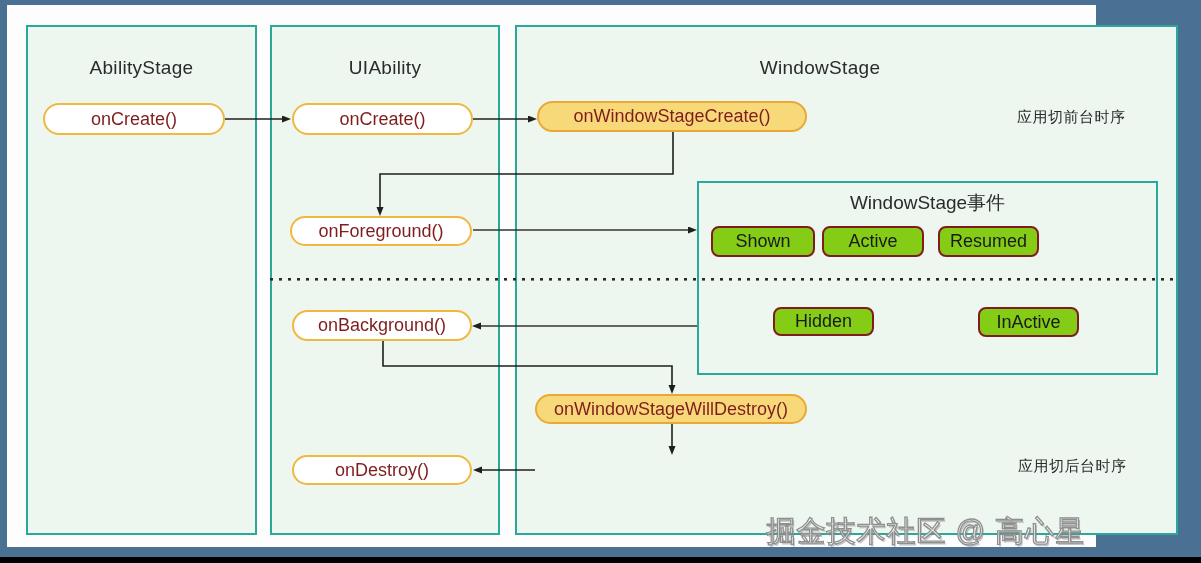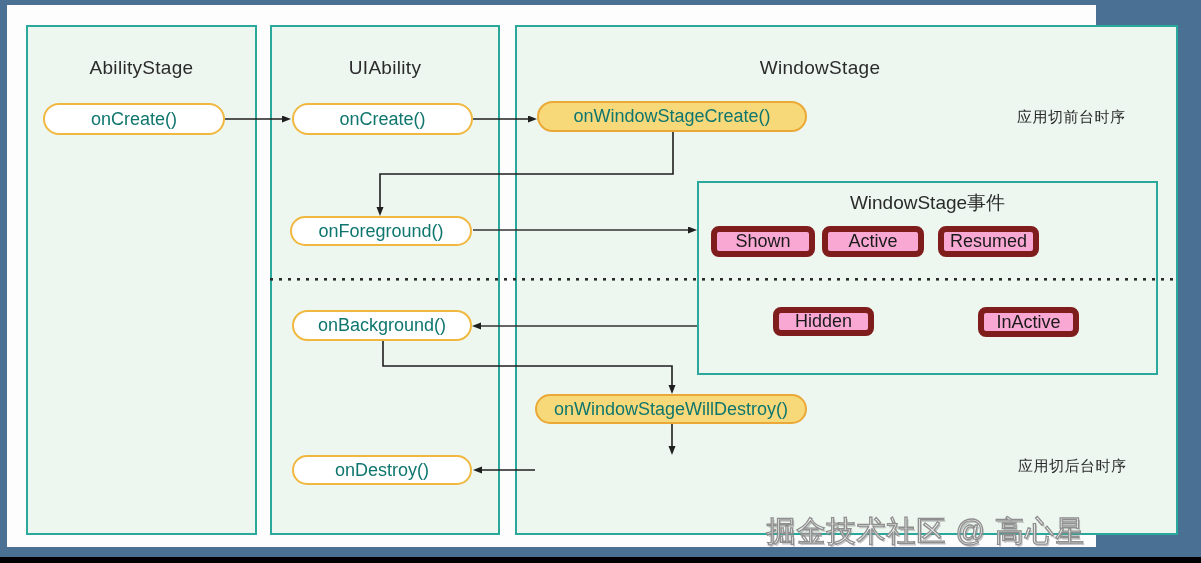--- a/index.html
+++ b/index.html
@@ -14,33 +14,33 @@
   .stage{
     position:absolute;border:2px solid #2aa89c;background:#edf7f0;box-sizing:border-box;
   }
   .stage-title{
     position:absolute;text-align:center;font-size:19px;color:#2b2b2b;letter-spacing:.3px;
   }
   .node{
     position:absolute;box-sizing:border-box;
     background:#ffffff;border:2px solid #f0b83f;border-radius:16px;
     display:flex;align-items:center;justify-content:center;
-    font-size:18px;color:#0f766e;white-space:nowrap;
+    font-size:18px;color:#7f1d1d;white-space:nowrap;
   }
   .node.gold{background:#f8d97a;border-color:#eaa937;}
   .panel{
     position:absolute;border:2px solid #2aa89c;background:#edf7f0;box-sizing:border-box;
   }
   .panel-title{
     position:absolute;left:0;top:7px;width:100%;box-sizing:border-box;
     text-align:center;font-size:19px;color:#2b2b2b;
   }
   .evt{
     position:absolute;box-sizing:border-box;
-    background:#f9a8d4;border:6px solid #7f1d1d;border-radius:8px;
+    background:#84cc16;border:2px solid #7f1d1d;border-radius:8px;
     display:flex;align-items:center;justify-content:center;
     font-size:18px;color:#1a1a1a;white-space:nowrap;
   }
   .annotation{
     position:absolute;font-size:15px;color:#2b2b2b;white-space:nowrap;letter-spacing:.5px;
   }
   .dotted{
     position:absolute;height:3px;z-index:6;
     background-image:repeating-linear-gradient(90deg,#2b2b2b 0 2.6px,transparent 2.6px 9px);
     background-position:0 0;background-size:100% 2.6px;background-repeat:no-repeat;

